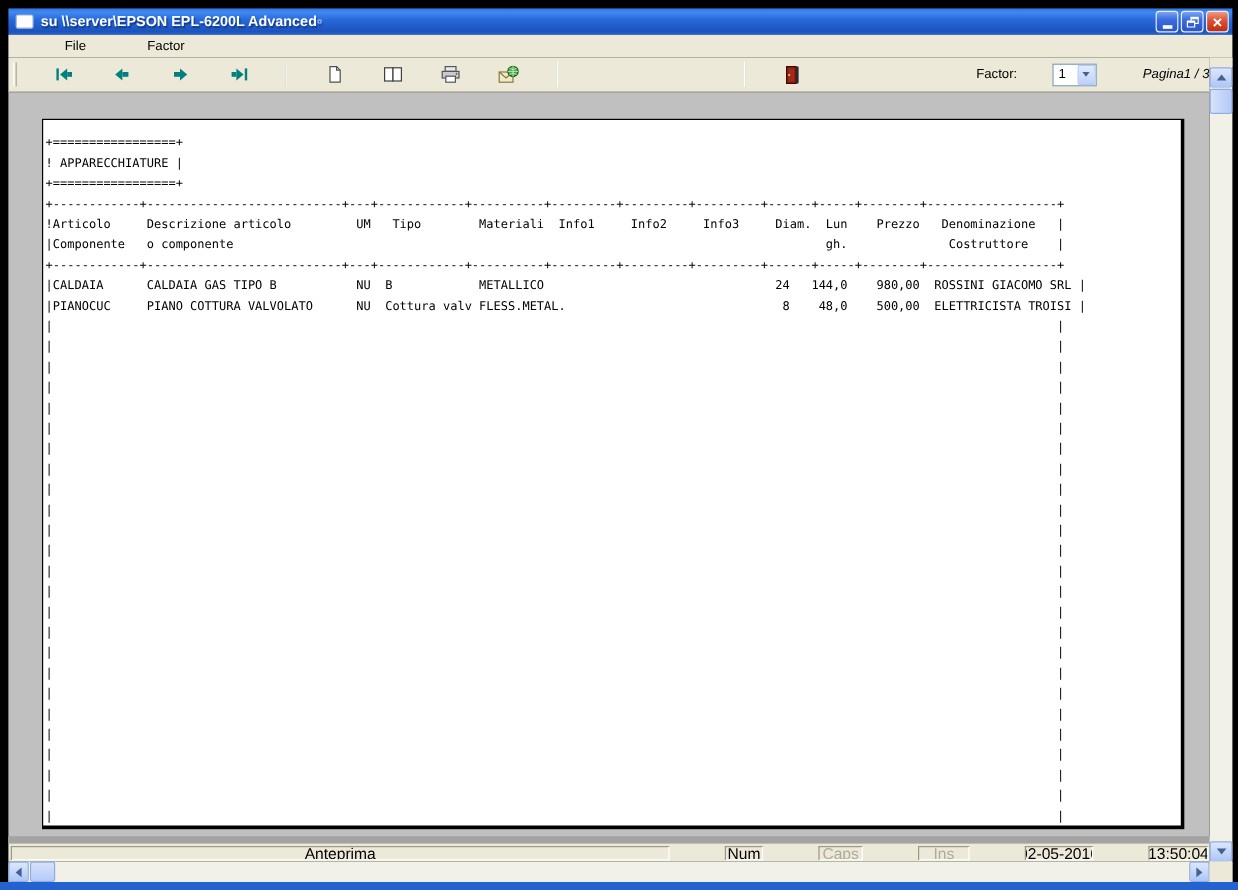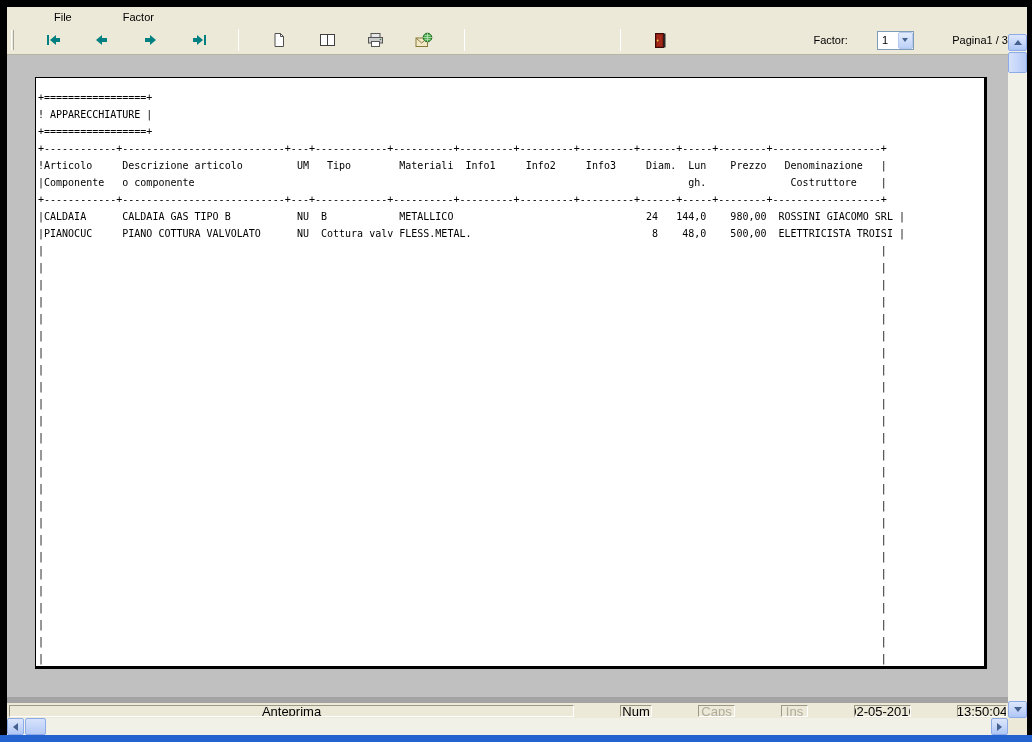--- a/index.html
+++ b/index.html
@@ -40,38 +40,38 @@
   .tbtn{width:25px;height:24px;display:flex;align-items:center;justify-content:center;background:transparent;border:none;padding:0;}
   .tsep{width:1px;height:22px;background:#aca899;border-right:1px solid #fff;margin:0 4px;}
   .tspace-a{width:100px;}
   .tspace-b{width:92px;}
   .factor-label{margin:0 6px 0 2px;}
   .combo{width:37px;height:19px;border:1px solid #7f9db9;background:#fff;display:flex;align-items:center;}
   .combo-val{flex:1;padding-left:4px;font-size:11px;}
   .combo-btn{width:15px;height:17px;border:1px solid #b4c8f0;border-radius:2px;
     background:linear-gradient(180deg,#e3ecfd,#bcd0f8);display:flex;align-items:center;justify-content:center;}
   .arr-down{width:0;height:0;border-left:3px solid transparent;border-right:3px solid transparent;border-top:4px solid #44618f;}
-  .page-indicator{margin-left:15px;}
+  .page-indicator{margin-left:15px;font-style:italic;}
 
   
   .preview{flex:1;background:#c0c0c0;position:relative;overflow:hidden;}
   .page{position:absolute;left:28px;top:22px;width:952px;height:592px;background:#fff;
     border:1px solid #000;border-right-width:3px;border-bottom-width:3px;}
   .page pre{margin:0;padding:11px 0 0 2px;font-family:"DejaVu Sans Mono",monospace;
     font-size:10px;line-height:17px;color:#000;}
 
   
   .statusbar{height:21px;flex:0 0 21px;background:#ece9d8;border-top:6px solid #a3a3a3;
     display:flex;align-items:stretch;padding:2px 1px 1px 2px;font-size:13px;gap:44px;}
   .panel{border:1px solid;border-color:#9d9884 #fff #fff #9d9884;display:flex;align-items:center;
     justify-content:center;margin-right:2px;white-space:nowrap;overflow:hidden;}
   .panel.msg{flex:1;}
   .panel.num{width:32px;}
   .panel.caps{width:37px;color:#b0ab99;}
-  .panel.ins{width:27px;color:#b0ab99;}
+  .panel.ins{width:43px;color:#b0ab99;}
   .panel.date{width:57px;}
   .panel.time{width:50px;margin-right:0;}
 
   
   .sbtn{border:1px solid #8cabe8;border-radius:2px;background:linear-gradient(180deg,#dde7fc 0%,#c2d4f9 60%,#aec6f5 100%);
     display:flex;align-items:center;justify-content:center;}
   .tri-up{width:0;height:0;border-left:4px solid transparent;border-right:4px solid transparent;border-bottom:5px solid #44618f;}
   .tri-down{width:0;height:0;border-left:4px solid transparent;border-right:4px solid transparent;border-top:5px solid #44618f;}
   .tri-left{width:0;height:0;border-top:4px solid transparent;border-bottom:4px solid transparent;border-right:5px solid #44618f;}
   .tri-right{width:0;height:0;border-top:4px solid transparent;border-bottom:4px solid transparent;border-left:5px solid #44618f;}
@@ -93,20 +93,36 @@
 
   
   .tbtn svg{display:block;}
 </style>
 </head>
 <body>
 
 <div class="screen">
   <div class="app">
 
+    <div class="titlebar">
+      <div class="app-icon"></div>
+      <div class="title-text">su \\server\EPSON EPL-6200L Advanced▫</div>
+      <div class="cap-btn">
+          <div class="glyph-min"></div>
+        </div>
+      <div class="cap-btn">
+        <div class="glyph-restore">
+            <div class="r1"></div>
+            <div class="r2"></div>
+          </div>
+      </div>
+      <div class="cap-btn close">
+          <span class="glyph-close">×</span>
+        </div>
+    </div>
 
     <div class="menubar">
       <span class="menu-item">File</span>
       <span class="menu-item">Factor</span>
     </div>
 
     <div class="main-row">
       <div class="client-col">
 
         <div class="toolbar">

